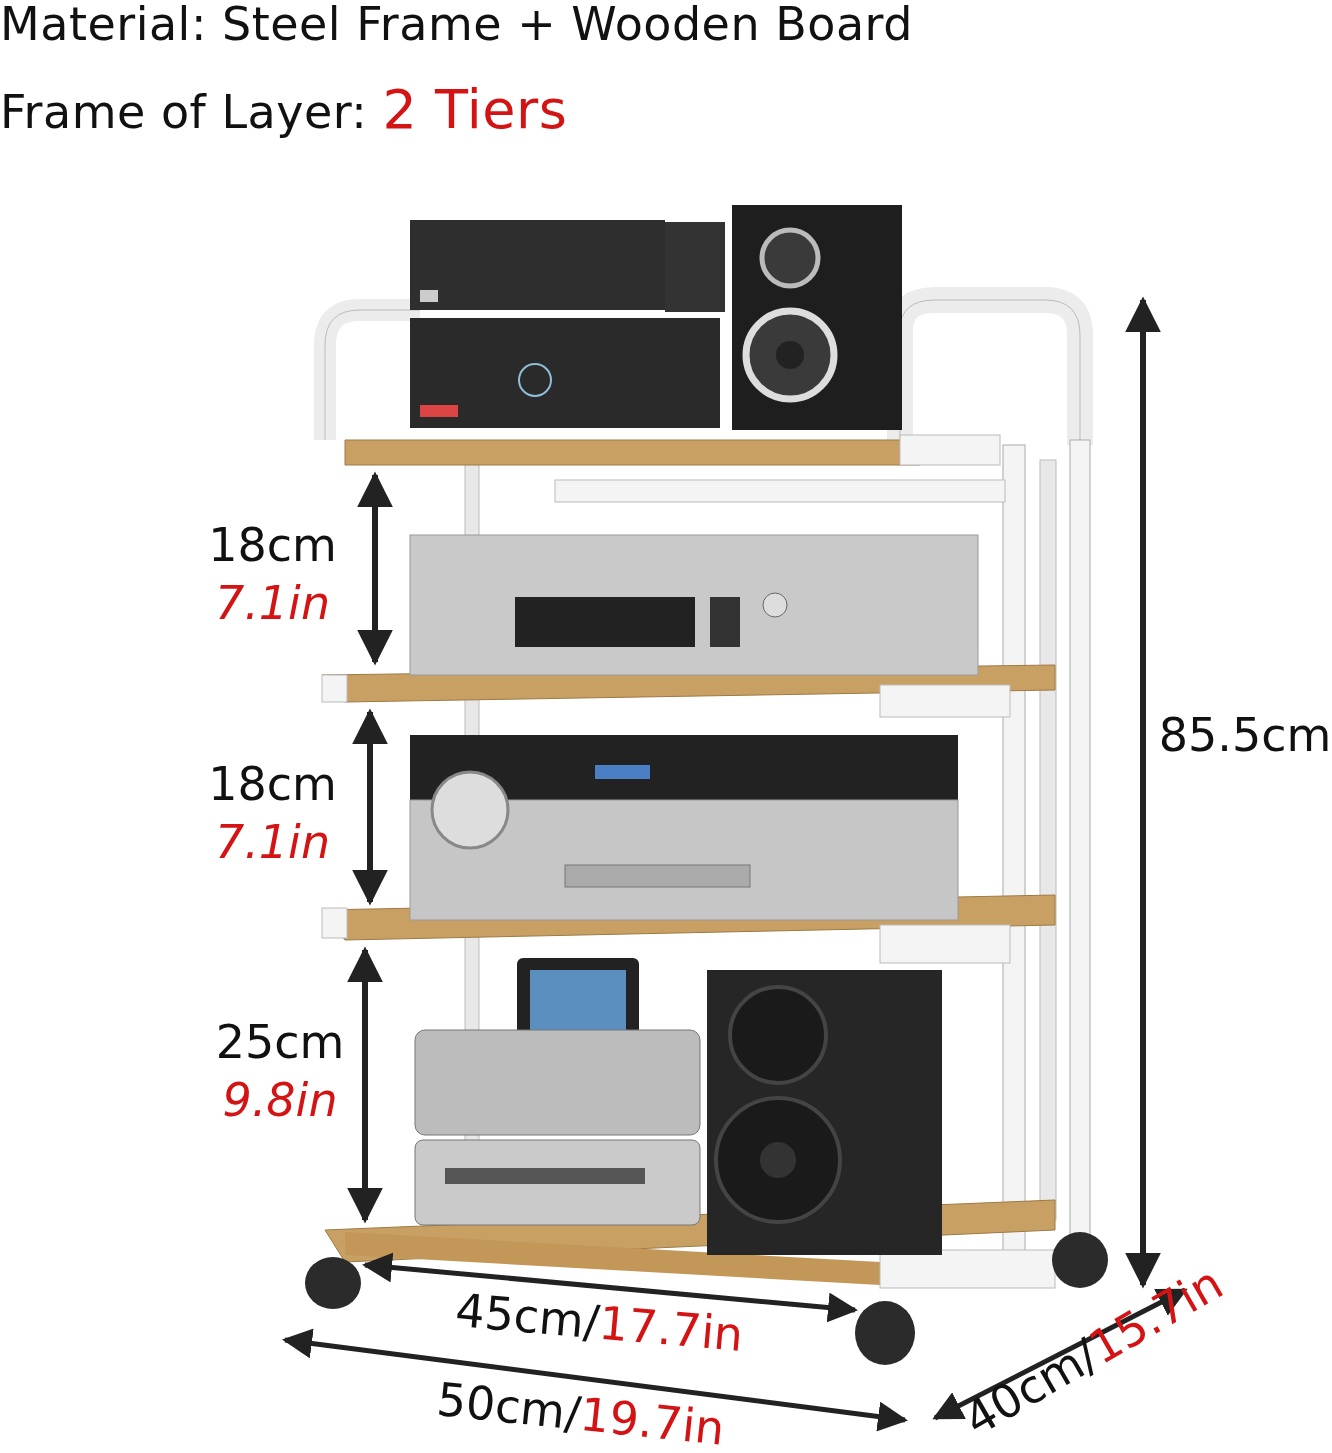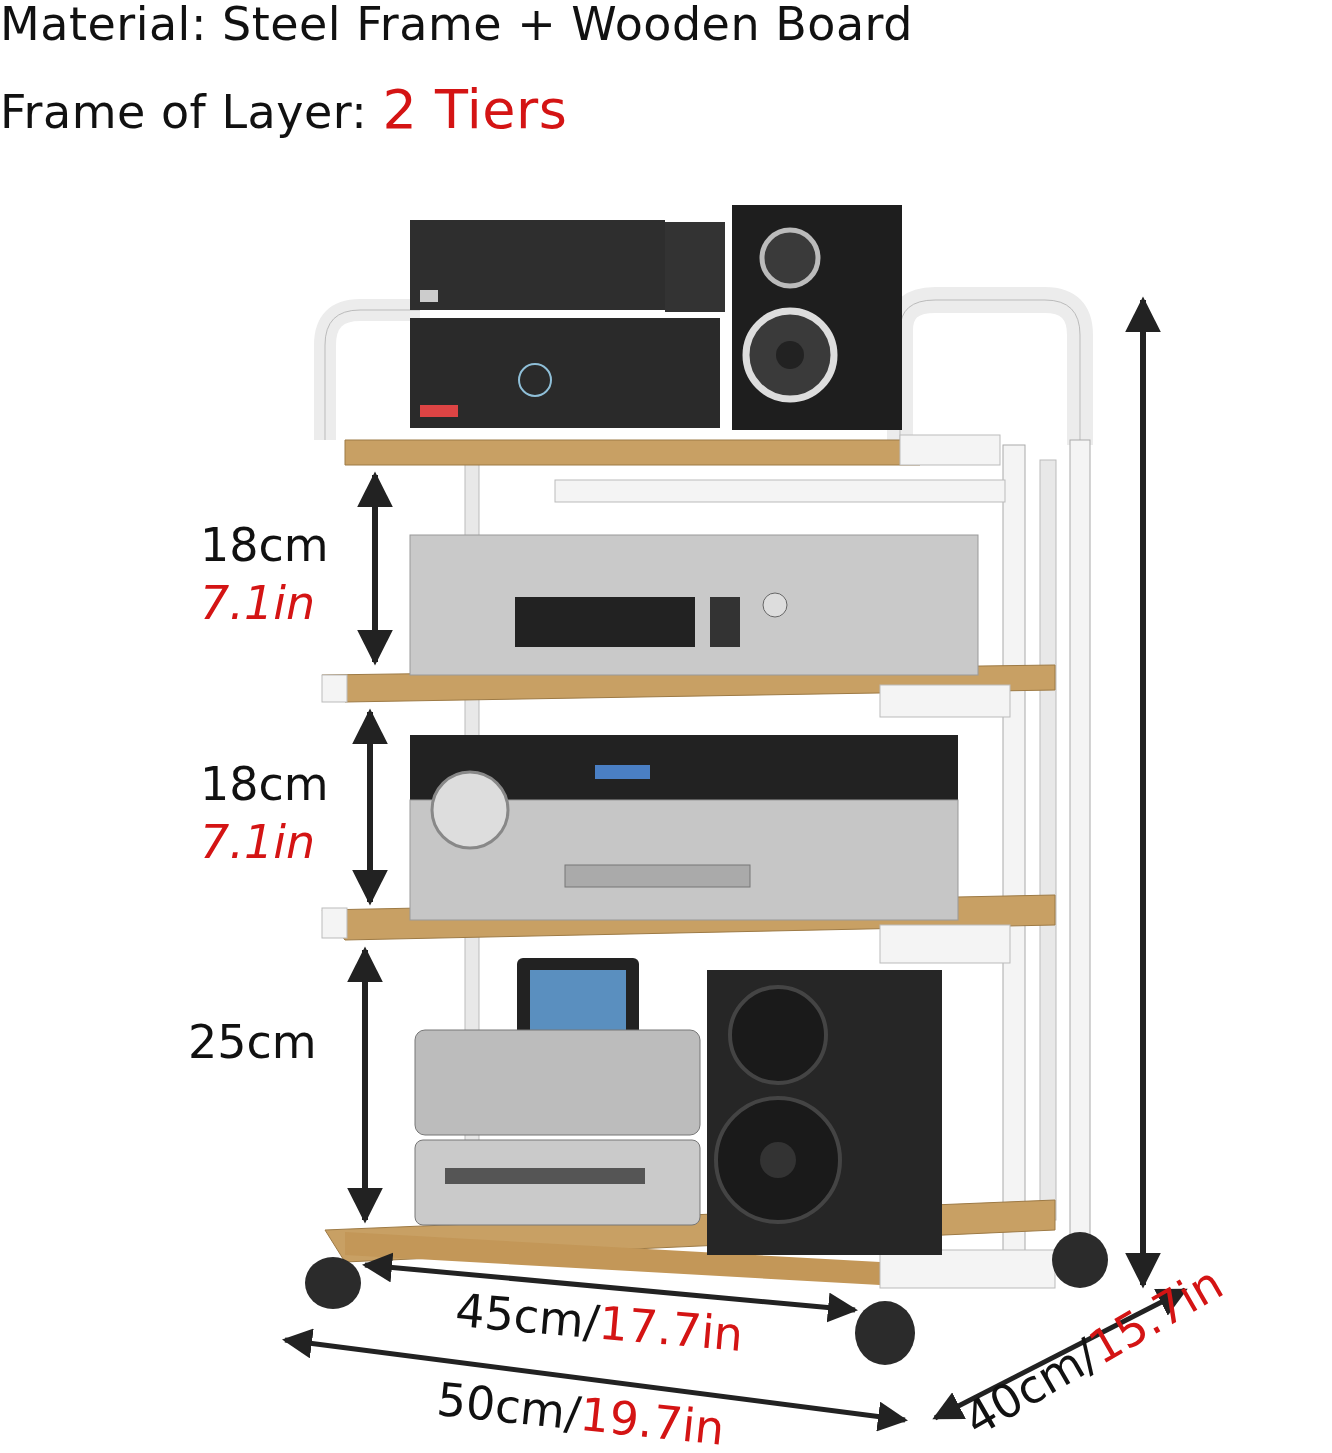--- a/index.html
+++ b/index.html
@@ -1,20 +1,20 @@
 <!DOCTYPE html>
 <html><head>
 <meta charset="utf-8">
 <style>
   html, body { margin:0; padding:0; background:#ffffff; }
   body { width:1332px; height:1453px; position:relative; overflow:hidden;
          font-family:"DejaVu Sans", "Liberation Sans", sans-serif; color:#111; }
   .hdr { position:absolute; left:0; font-size:46px; line-height:52px; letter-spacing:0.5px; white-space:nowrap; }
   .hdr .red { color:#d41414; font-size:54px; }
-  .lbl { position:absolute; font-size:46px; line-height:58px; }
+  .lbl { position:absolute; text-align:center; font-size:46px; line-height:58px; }
   .lbl .cm { color:#111; display:block; }
   .lbl .in { color:#d41414; display:block;font-style:italic; }
   .diag { position:absolute; white-space:nowrap; font-size:46px; }
   .diag .red { color:#d41414; }
   svg.art { position:absolute; left:0; top:0; }
 </style>
 </head>
 <body>
 
 <div class="hdr" style="top:-2px;">
@@ -124,24 +124,26 @@
 </svg>
 
 <div class="lbl" style="left:200px; top:516px; width:145px;">
   <span class="cm">18cm</span>
   <span class="in">7.1in</span>
 </div>
 <div class="lbl" style="left:200px; top:755px; width:145px;">
   <span class="cm">18cm</span>
   <span class="in">7.1in</span>
 </div>
-<div class="lbl" style="left:188px; top:1013px; width:150px;">
+<div class="lbl" style="left:205px; top:1013px; width:150px;">
   <span class="cm">25cm</span>
+  <span class="in">9.8in</span>
 </div>
 <div class="lbl" style="left:1158px; top:706px; width:174px;">
+  <span class="cm">85.5cm</span>
 </div>
 
 <div class="diag" style="left:458px; top:1283px; transform:rotate(5deg); transform-origin:left top;">
   <span>45cm/</span><span class="red">17.7in</span>
 </div>
 <div class="diag" style="left:440px; top:1372px; transform:rotate(6deg); transform-origin:left top;">
   <span>50cm/</span><span class="red">19.7in</span>
 </div>
 <div class="diag" style="left:955px; top:1400px; transform:rotate(-30deg); transform-origin:left top;">
   <span>40cm/</span><span class="red">15.7in</span>

